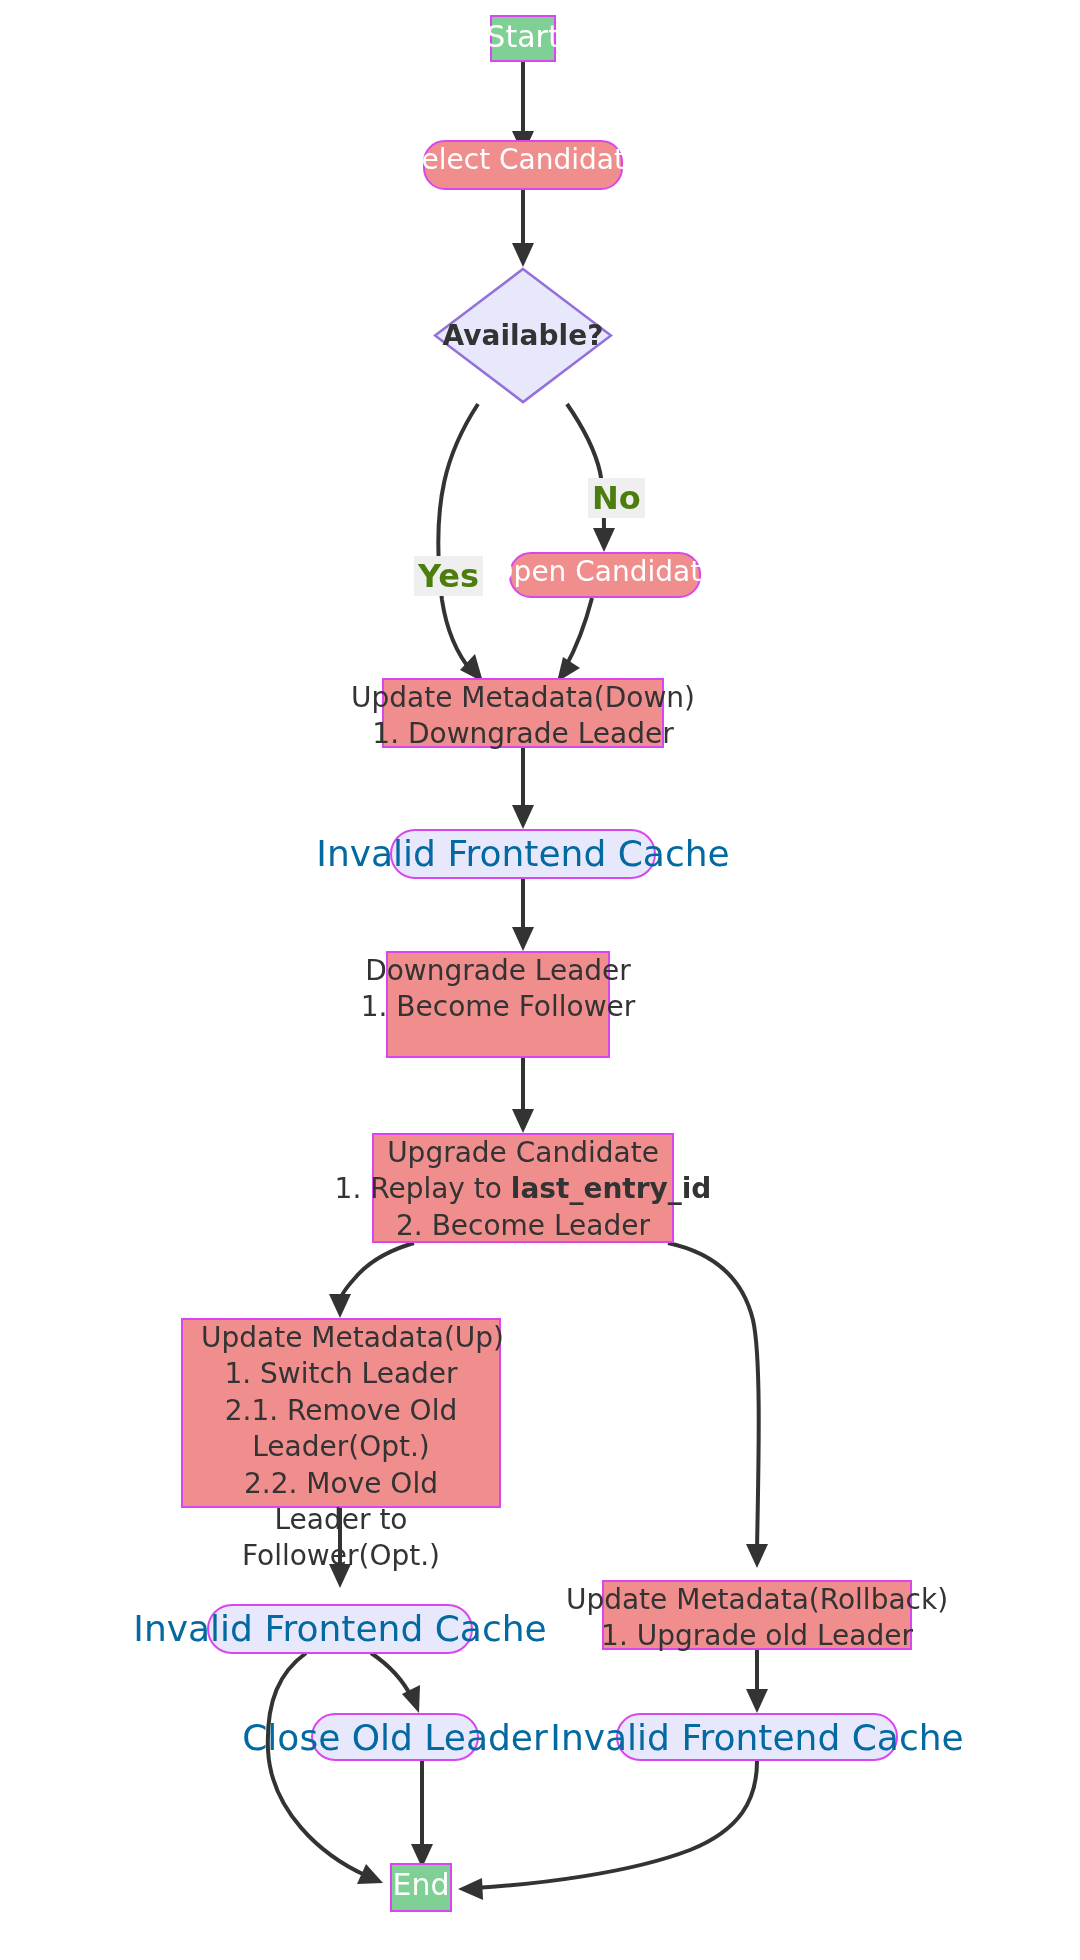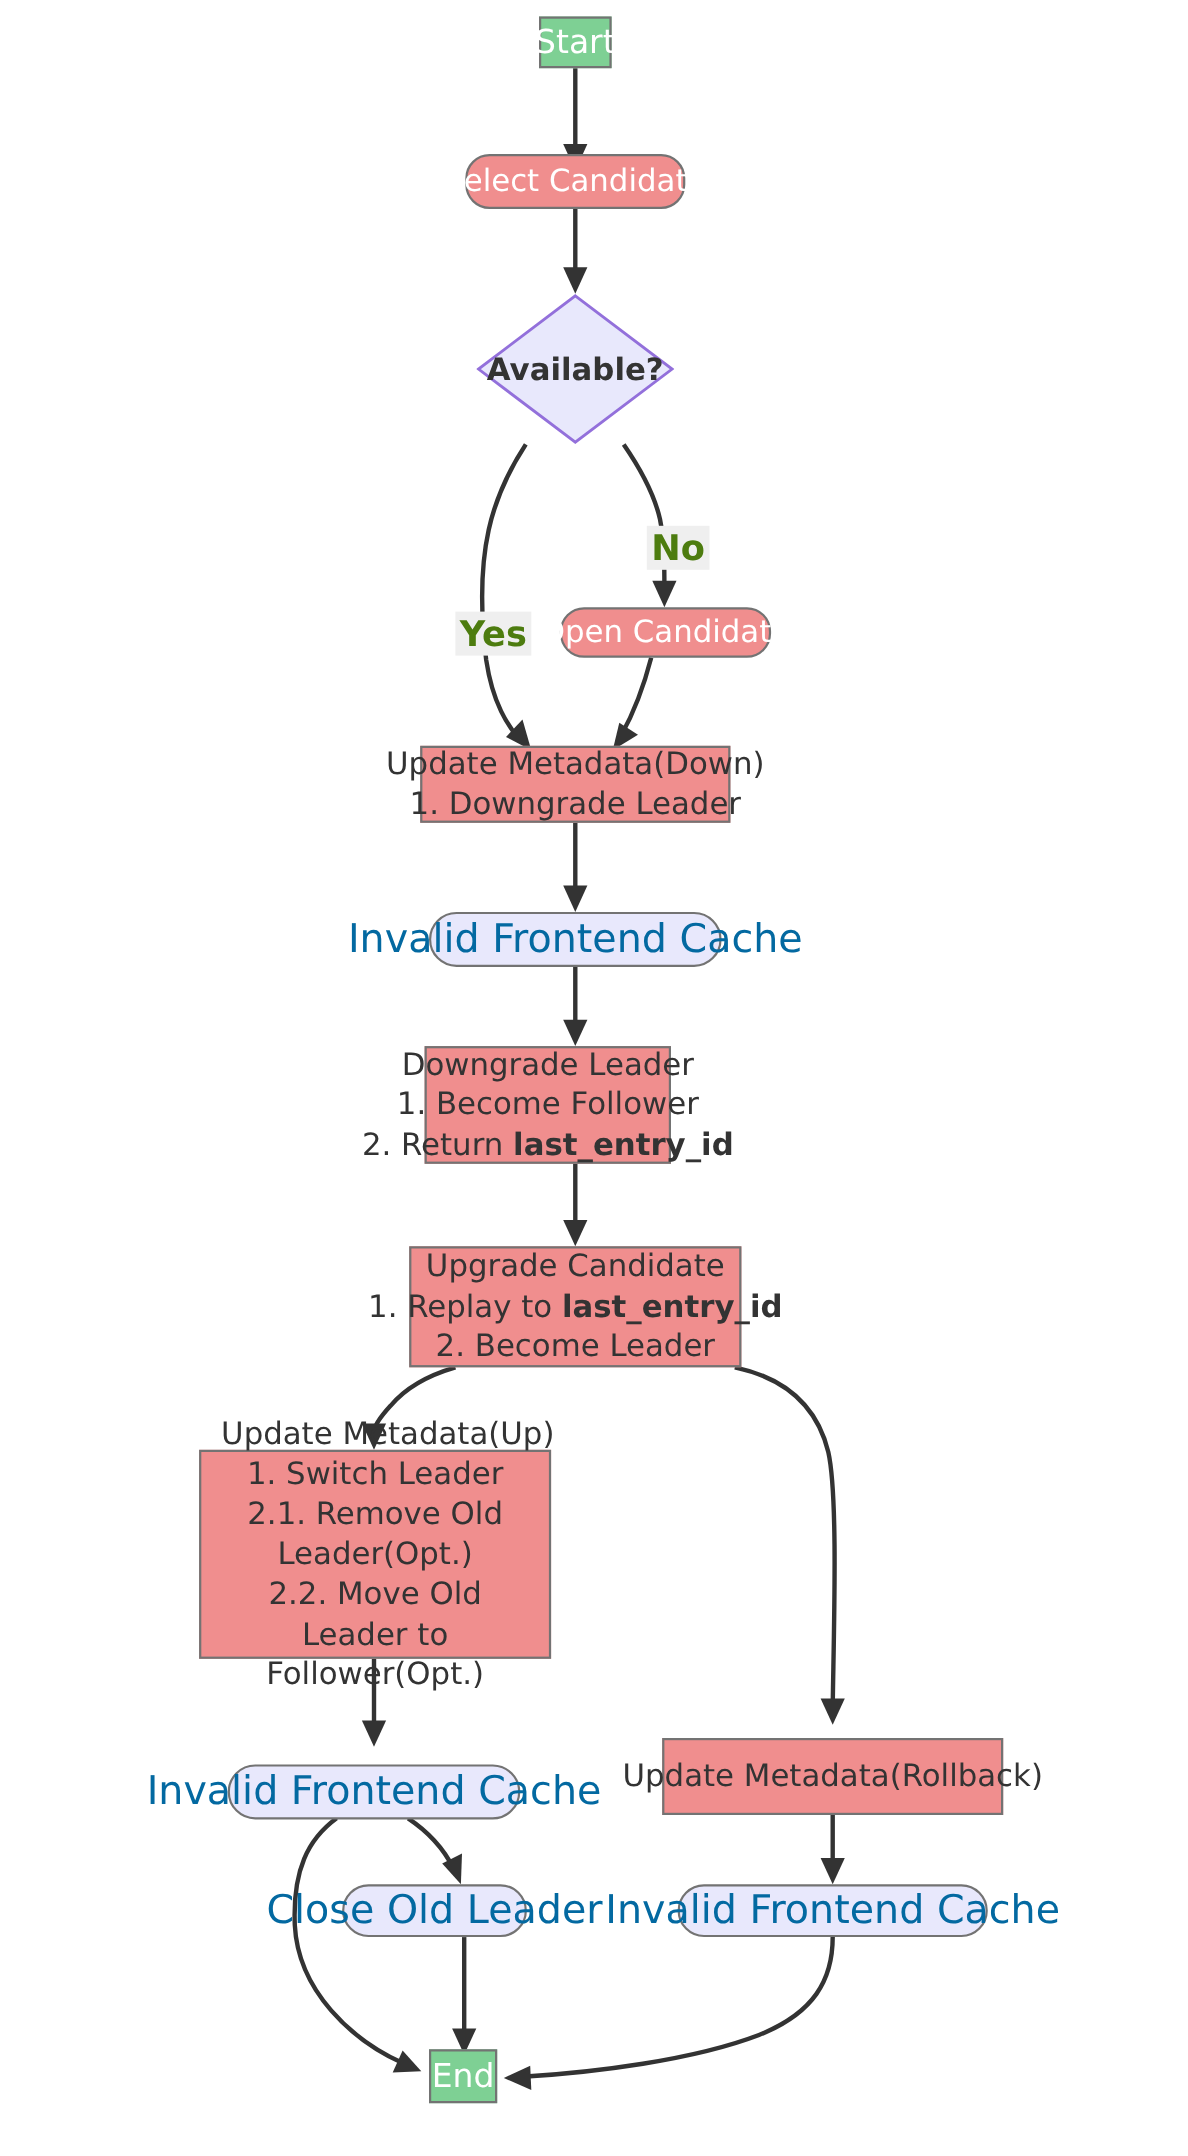--- a/index.html
+++ b/index.html
@@ -29,24 +29,23 @@
   }
   .arrowhead {
     fill: #333333;
     stroke: none;
   }
   
   .node {
     position: absolute;
     box-sizing: border-box;
     display: flex;
-    align-items: center;
     justify-content: center;
     text-align: center;
-    border: 2px solid #737373;
+    border: 2px solid #d946ef;
     line-height: 1.30;
     white-space: nowrap;
   }
   .node .lines {
     display: block;
   }
   .node .ln {
     display: block;
   }
   .node .ln.wrap {
@@ -225,21 +224,20 @@
 </div>
 
 <div class="node process-lav" style="left:390px; top:829px; width:266px; height:50px;">
   <span class="lines">Invalid Frontend Cache</span>
 </div>
 
 <div class="node process-red" style="left:386px; top:951px; width:224px; height:107px;">
   <span class="lines">
     <span class="ln">Downgrade Leader</span>
     <span class="ln">1. Become Follower</span>
-    <span class="ln"><span>2. Return </span><span class="bold">last_entry_id</span></span>
   </span>
 </div>
 
 <div class="node process-red" style="left:372px; top:1133px; width:302px; height:110px;">
   <span class="lines">
     <span class="ln">Upgrade Candidate</span>
     <span class="ln"><span>1. Replay to </span><span class="bold">last_entry_id</span></span>
     <span class="ln">2. Become Leader</span>
   </span>
 </div>
@@ -257,20 +255,21 @@
   <span class="lines">Invalid Frontend Cache</span>
 </div>
 
 <div class="node process-lav" style="left:311px; top:1713px; width:168px; height:48px;">
   <span class="lines">Close Old Leader</span>
 </div>
 
 <div class="node process-red" style="left:602px; top:1580px; width:310px; height:70px;">
   <span class="lines">
     <span class="ln">Update Metadata(Rollback)</span>
+    <span class="ln">1. Upgrade old Leader</span>
   </span>
 </div>
 
 <div class="node process-lav" style="left:616px; top:1713px; width:282px; height:48px;">
   <span class="lines">Invalid Frontend Cache</span>
 </div>
 
 <div class="node terminal" style="left:390px; top:1863px; width:62px; height:49px;">
   <span class="lines">End</span>
 </div>

